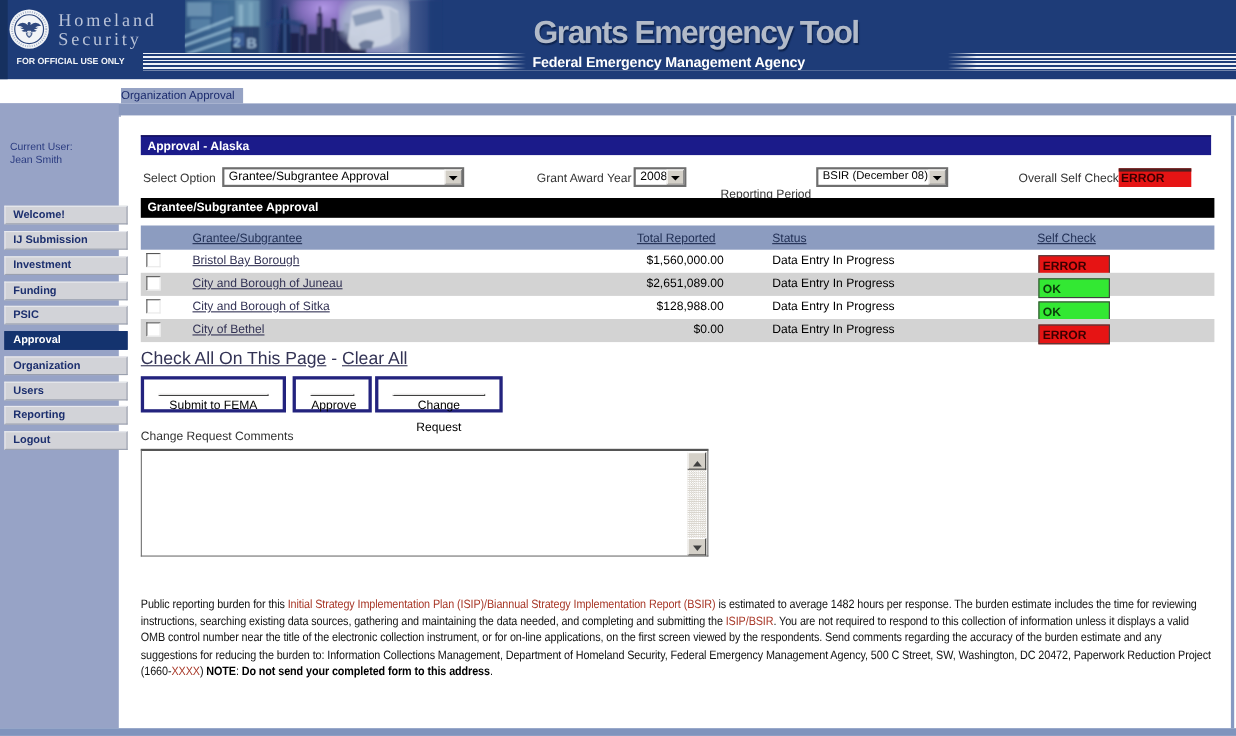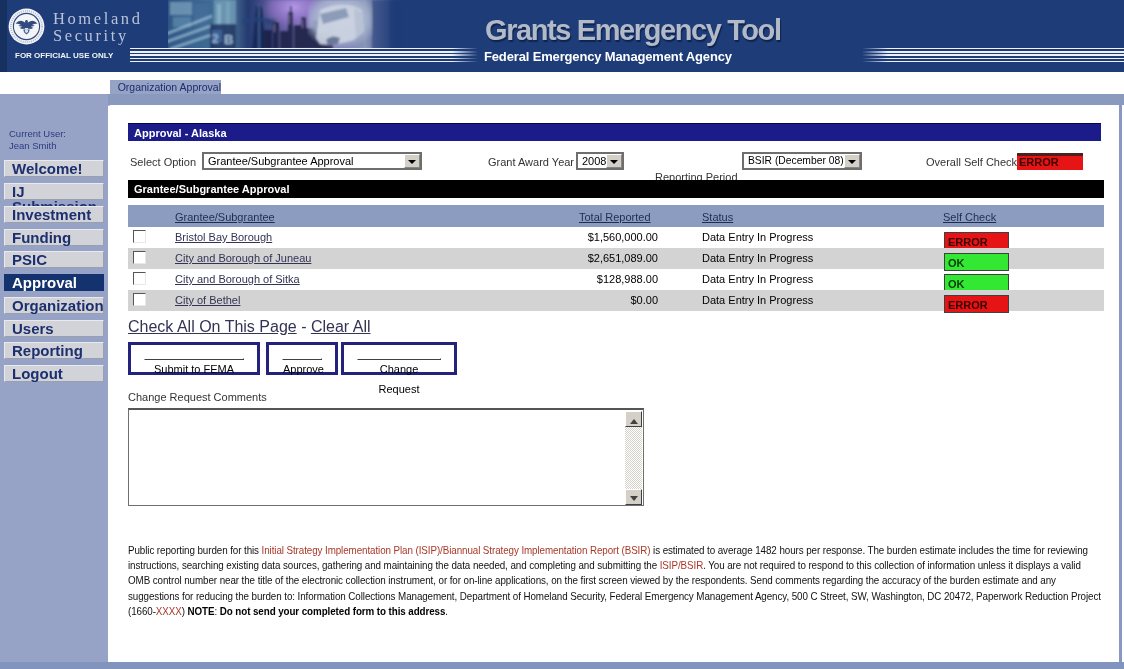--- a/index.html
+++ b/index.html
@@ -8,26 +8,26 @@
 
 #header{left:0;top:0;width:1124px;height:72px;background:#1e3c78;}
 #hdrleftdark{left:0;top:0;width:7px;height:72px;background:#16305f;}
 #stripes{left:130px;top:48px;width:994px;height:15.6px;background:repeating-linear-gradient(to bottom,#eef2f8 0px,#eef2f8 1.5px,#1e3c78 1.5px,#1e3c78 3.2px);}
 #fouo{left:15px;top:51px;color:#f2f4f8;font-size:8px;font-weight:bold;letter-spacing:0px;}
 #hs{left:53px;top:11px;color:#b9c3d8;font-family:"Liberation Serif",serif;font-size:16.5px;line-height:16.5px;letter-spacing:2.6px;}
 #grt{left:485px;top:14px;color:#b2bac8;font-size:29px;font-weight:bold;letter-spacing:-1.4px;text-shadow:1px 2px 1px #0e2450;}
 #femaband{left:452px;top:47px;width:436px;height:17px;background:linear-gradient(90deg,rgba(30,60,120,0) 0%,#1e3c78 6%,#1e3c78 94%,rgba(30,60,120,0) 100%);}
 #fema{left:484px;top:49px;color:#ffffff;font-size:13px;font-weight:bold;letter-spacing:-0.15px;}
 
-#tab{left:110px;top:80px;width:111px;height:14px;background:#96a3c4;color:#1c2c6e;font-size:10.5px;text-align:right;line-height:14px;}
+#tab{left:110px;top:80px;width:111px;height:14px;background:#96a3c4;color:#1c2c6e;font-size:10.5px;text-align:left;line-height:14px;}
 #topbar{left:0;top:94px;width:1124px;height:11px;background:#8a99be;border-bottom:1px solid #b3bcd2;}
 
 #sidebar{left:0;top:94px;width:108px;height:568px;background:#97a3c6;}
 #curuser{left:9px;top:128px;font-size:9.5px;line-height:11.7px;color:#2b3c80;}
-.navbtn{left:4px;width:100px;height:17px;background:#d2d3d8;border:1px solid #9aa0ae;border-top-color:#e9eaee;border-left-color:#e9eaee;box-sizing:border-box;color:#1c2f6e;font-size:15px;font-weight:bold;line-height:15px;padding-left:7px;}
+.navbtn{left:4px;width:112px;height:17px;background:#d2d3d8;border:1px solid #9aa0ae;border-top-color:#e9eaee;border-left-color:#e9eaee;box-sizing:border-box;color:#1c2f6e;font-size:10px;font-weight:bold;line-height:15px;padding-left:7px;margin-top:27px;}
 .navsel{background:#14336e;color:#ffffff;border-color:#14336e;}
 
 #content{left:110px;top:105px;width:1014px;height:557px;background:#ffffff;}
 #rightline{left:1119px;top:105px;width:3px;height:557px;background:#8799c2;}
 #botband{left:0;top:662px;width:1124px;height:7px;background:#8094bd;}
 #navybar{left:128px;top:123px;width:973px;height:18px;background:#1b1b8a;color:#ffffff;font-size:11px;font-weight:bold;line-height:18px;padding-left:6px;box-sizing:border-box;border-top:1px solid #0a0548;}
 .lbl{font-size:11px;color:#333333;}
 .sel{height:18px;background:#ffffff;border:2px solid #6e6e6e;box-sizing:border-box;font-size:11px;color:#000;line-height:14px;padding-left:4px;white-space:nowrap;overflow:hidden;}
 .selbtn{position:absolute;right:0;top:0;width:16px;height:14px;background:#d4d0c8;border:1px solid #868686;border-top-color:#ffffff;border-left-color:#ffffff;box-sizing:border-box;}
 .selbtn:after{content:"";position:absolute;left:3px;top:5px;width:0;height:0;border:4px solid transparent;border-top:4px solid #000;}

